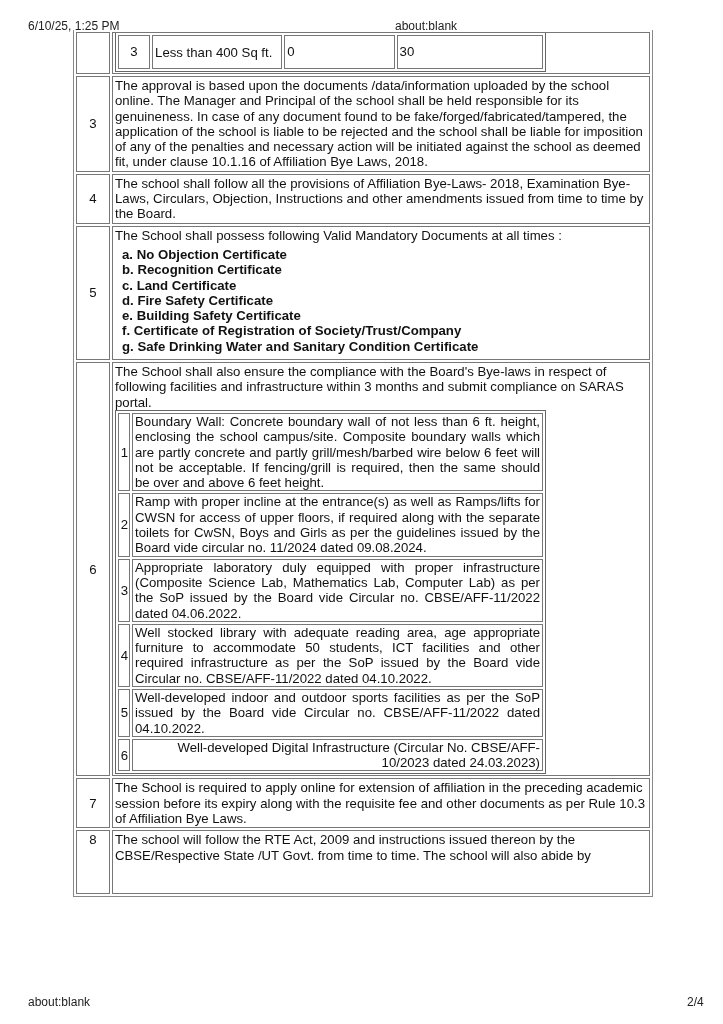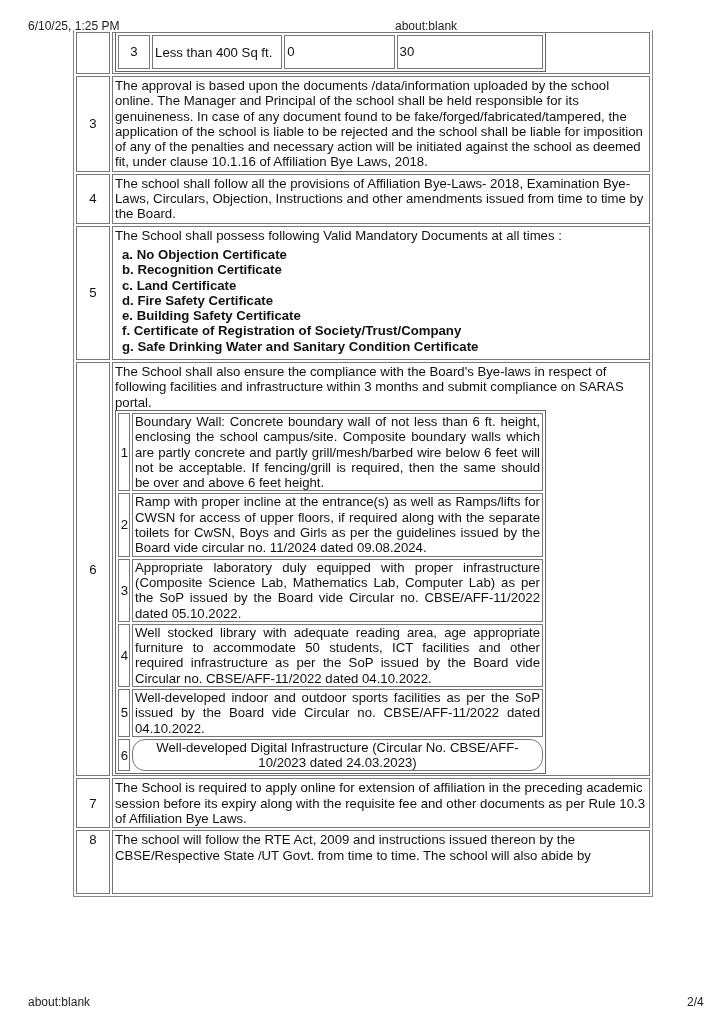--- a/index.html
+++ b/index.html
@@ -85,33 +85,33 @@
                 <tr>
               <td class="inum">1</td>
               <td class="itext">Boundary Wall: Concrete boundary wall of not less than 6 ft. height, enclosing the school campus/site. Composite boundary walls which are partly concrete and partly grill/mesh/barbed wire below 6 feet will not be acceptable. If fencing/grill is required, then the same should be over and above 6 feet height.</td>
             </tr>
             <tr>
               <td class="inum">2</td>
               <td class="itext">Ramp with proper incline at the entrance(s) as well as Ramps/lifts for CWSN for access of upper floors, if required along with the separate toilets for CwSN, Boys and Girls as per the guidelines issued by the Board vide circular no. 11/2024 dated 09.08.2024.</td>
             </tr>
             <tr>
               <td class="inum">3</td>
-              <td class="itext">Appropriate laboratory duly equipped with proper infrastructure (Composite Science Lab, Mathematics Lab, Computer Lab) as per the SoP issued by the Board vide Circular no. CBSE/AFF-11/2022 dated 05.10.2022.</td>
+              <td class="itext">Appropriate laboratory duly equipped with proper infrastructure (Composite Science Lab, Mathematics Lab, Computer Lab) as per the SoP issued by the Board vide Circular no. CBSE/AFF-11/2022 dated 04.06.2022.</td>
             </tr>
             <tr>
               <td class="inum">4</td>
               <td class="itext">Well stocked library with adequate reading area, age appropriate furniture to accommodate 50 students, ICT facilities and other required infrastructure as per the SoP issued by the Board vide Circular no. CBSE/AFF-11/2022 dated 04.10.2022.</td>
             </tr>
             <tr>
               <td class="inum">5</td>
               <td class="itext">Well-developed indoor and outdoor sports facilities as per the SoP issued by the Board vide Circular no. CBSE/AFF-11/2022 dated 04.10.2022.</td>
             </tr>
             <tr>
               <td class="inum">6</td>
-              <td style="text-align:center;border-radius:13px;">Well-developed Digital Infrastructure (Circular No. CBSE/AFF-10/2023 dated 24.03.2023)</td>
+              <td style="text-align:right;">Well-developed Digital Infrastructure (Circular No. CBSE/AFF-10/2023 dated 24.03.2023)</td>
             </tr>
           </tbody>
             </table>
         </td>
       </tr>
 
       <tr>
         <td class="num">7</td>
         <td>The School is required to apply online for extension of affiliation in the preceding academic session before its expiry along with the requisite fee and other documents as per Rule 10.3 of Affiliation Bye Laws.</td>
       </tr>

